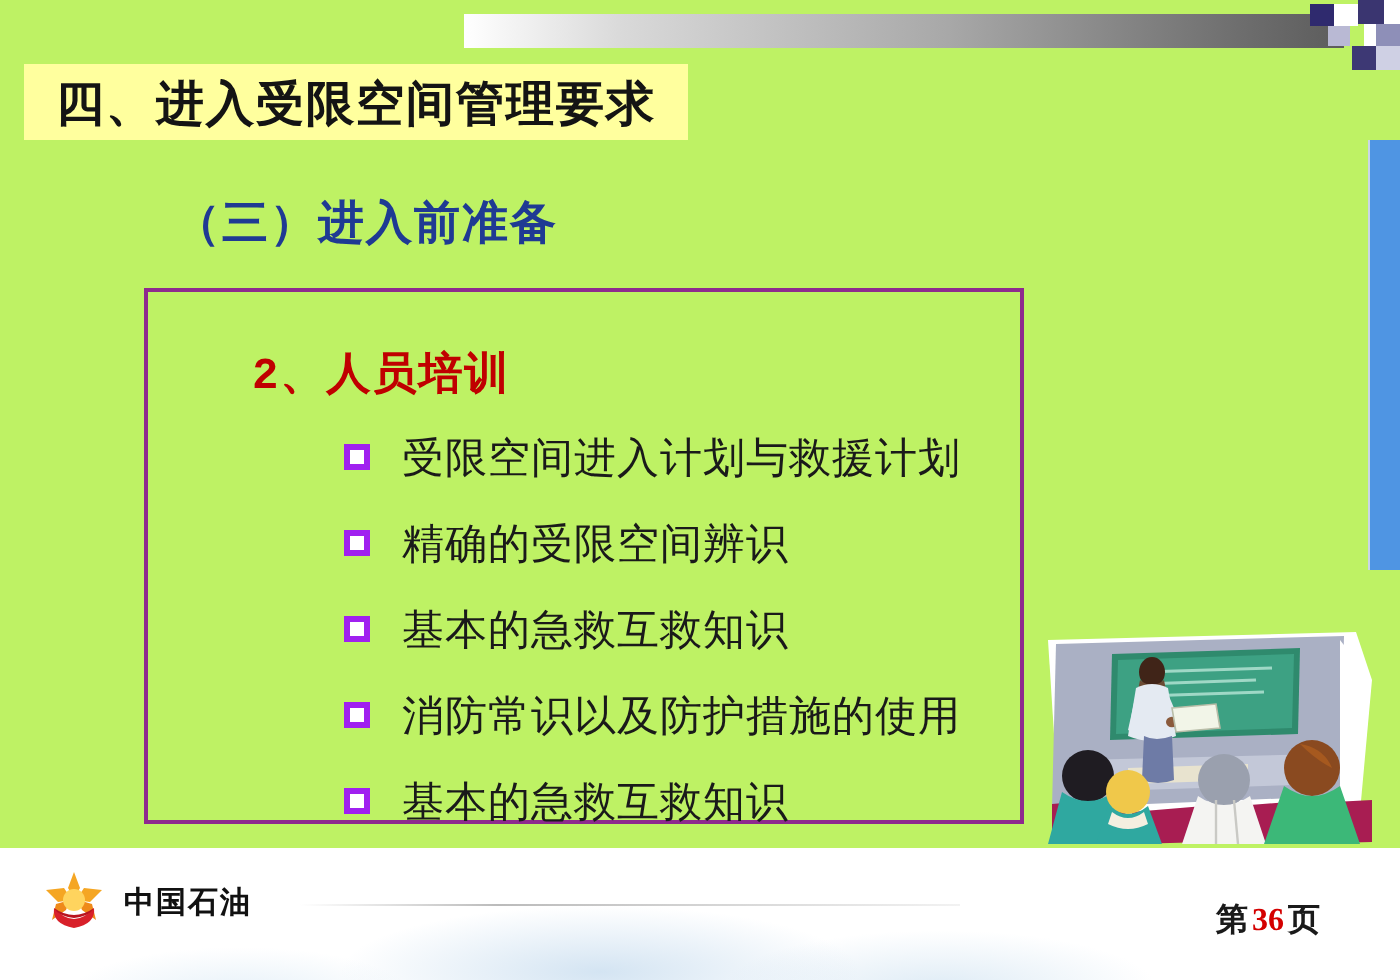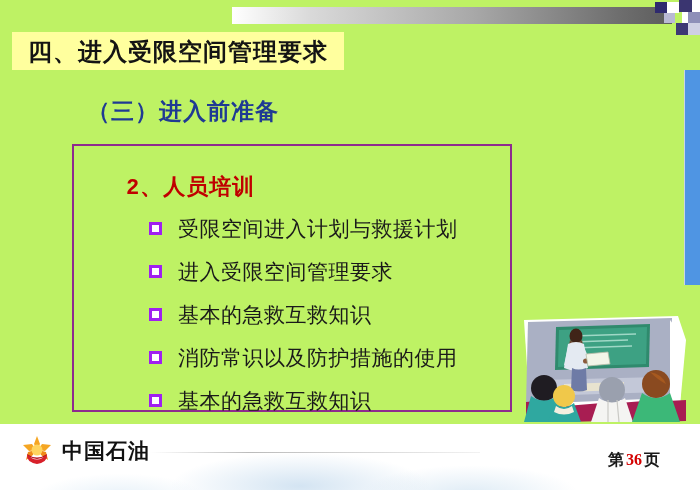--- a/index.html
+++ b/index.html
@@ -104,21 +104,21 @@
     font-size: 22px;
     font-weight: bold;
     color: #c00000;
     letter-spacing: 1px;
     white-space: nowrap;
     margin-top: 12px;
   }
 
   .bullet-list {
     position: absolute;
-    left: 149px;
+    left: 172px;
     top: 207px;
     width: 360px;
     margin: 0;
     padding: 0;
     list-style: none;
     text-align: right;
   }
   .bullet-item {
     display: flex;
     align-items: center;
@@ -175,21 +175,21 @@
     position: absolute;
     left: 20px;
     top: 434px;
     display: flex;
     align-items: center;
   }
   .brand-logo { width: 34px; height: 34px; flex: 0 0 auto; }
   .brand-name {
     margin-left: 8px;
     font-family: Liberation Mono, monospace;
-    font-size: 21px;
+    font-size: 15px;
     font-weight: bold;
     color: #111111;
     letter-spacing: 1px;
   }
   .copyright {
     position: absolute;
     left: 470px;
     top: 455px;
     font-family: "DejaVu Sans", "Liberation Sans", sans-serif;
     font-size: 9px;
@@ -233,21 +233,21 @@
   <div class="content-box"></div>
   <div class="box-heading">2、人员培训</div>
 
   <ul class="bullet-list">
     <li class="bullet-item">
       <span class="bullet-marker"></span>
       <span class="bullet-text">受限空间进入计划与救援计划</span>
     </li>
     <li class="bullet-item">
       <span class="bullet-marker"></span>
-      <span class="bullet-text">进入受限空间管理要求</span>
+      <span class="bullet-text">精确的受限空间辨识</span>
     </li>
     <li class="bullet-item">
       <span class="bullet-marker"></span>
       <span class="bullet-text">基本的急救互救知识</span>
     </li>
     <li class="bullet-item">
       <span class="bullet-marker"></span>
       <span class="bullet-text">消防常识以及防护措施的使用</span>
     </li>
     <li class="bullet-item">

